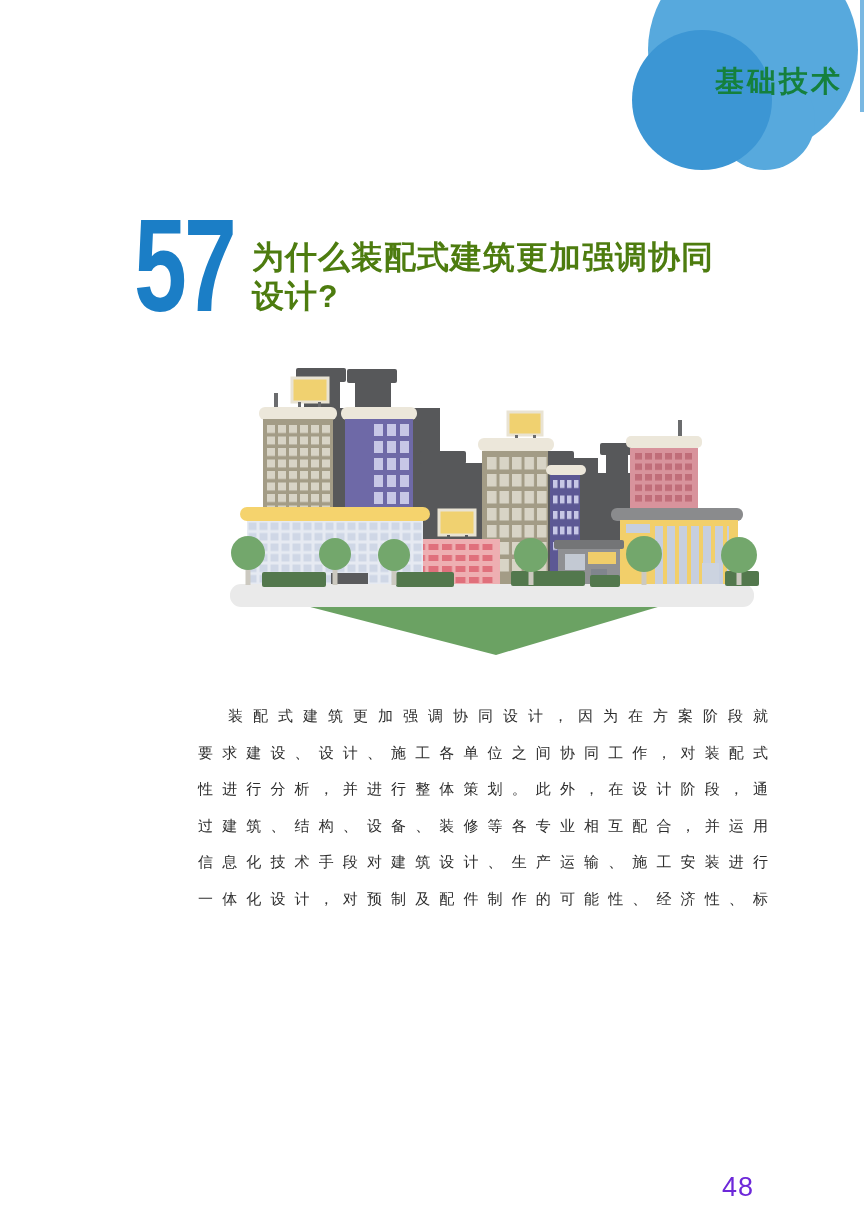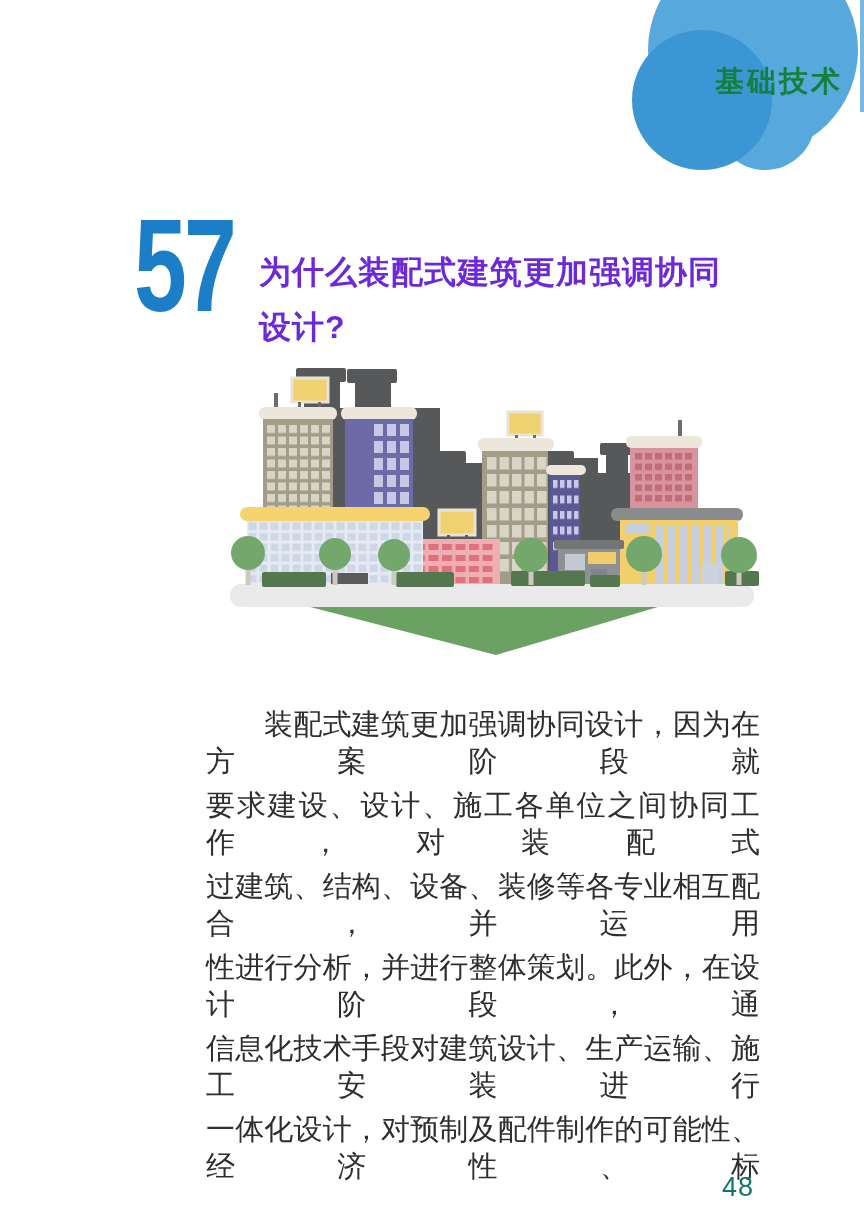--- a/index.html
+++ b/index.html
@@ -18,40 +18,40 @@
     color:#15803d;font-size:29px;font-weight:bold;letter-spacing:3px;text-align:center;
   }
   .edge-sliver{position:absolute;right:0;top:0;width:4px;height:112px;background:#7ab8e2;}
   
   .qnum{
     position:absolute;left:134px;top:200px;
     color:#1b7ec6;font-size:132px;font-weight:800;line-height:1;
     transform:scaleX(0.72);transform-origin:left top;letter-spacing:-4px;
   }
   .qtitle{
-    position:absolute;left:252px;top:238px;width:492px;margin:7px;
-    color:#6d28d9;font-size:32px;line-height:55px;font-weight:bold;letter-spacing:1px;
+    position:absolute;left:252px;top:238px;width:492px;margin:0;
+    color:#4d7c0f;font-size:32px;line-height:39px;font-weight:bold;letter-spacing:1px;
   }
   
   .illus{position:absolute;left:228px;top:363px;}
   
   .body-text{
     position:absolute;left:198px;top:698px;width:570px;
     font-family:"DejaVu Serif","Liberation Serif",serif;color:#2e2e2e;
   }
   .body-text p{
-    margin:8px;font-size:29px;line-height:36.5px;
+    margin:0;font-size:15px;line-height:36.5px;
     text-align:justify;text-align-last:justify;
   }
   .body-text p.first{text-indent:2em;}
   .body-text p.last{text-align-last:left;}
   
   .page-number{
     position:absolute;left:722px;top:1172px;
-    font-size:27px;color:#0f766e;letter-spacing:1px;
+    font-size:27px;color:#6d28d9;letter-spacing:1px;
   }
 </style>
 </head>
 <body>
 
 <div class="page">
 
   <div class="badge">
     <div class="circ c-big"></div>
     <div class="circ c-small"></div>
@@ -213,21 +213,21 @@
       <g>
           <rect x="508.5" y="200" width="5" height="22" fill="#ccc9c0"></rect>
           <circle cx="511" cy="192" r="18" fill="#73a76c"></circle>
         </g>
     </g>
   </svg>
 
   <div class="body-text">
     <p class="first">装配式建筑更加强调协同设计，因为在方案阶段就</p>
     <p>要求建设、设计、施工各单位之间协同工作，对装配式</p>
+    <p>性进行分析，并进行整体策划。此外，在设计阶段，通</p>
     <p>过建筑、结构、设备、装修等各专业相互配合，并运用</p>
-    <p>性进行分析，并进行整体策划。此外，在设计阶段，通</p>
     <p>信息化技术手段对建筑设计、生产运输、施工安装进行</p>
     <p>一体化设计，对预制及配件制作的可能性、经济性、标</p>
   </div>
 
   <div class="page-number">48</div>
 
 </div>
 
 </body></html>

